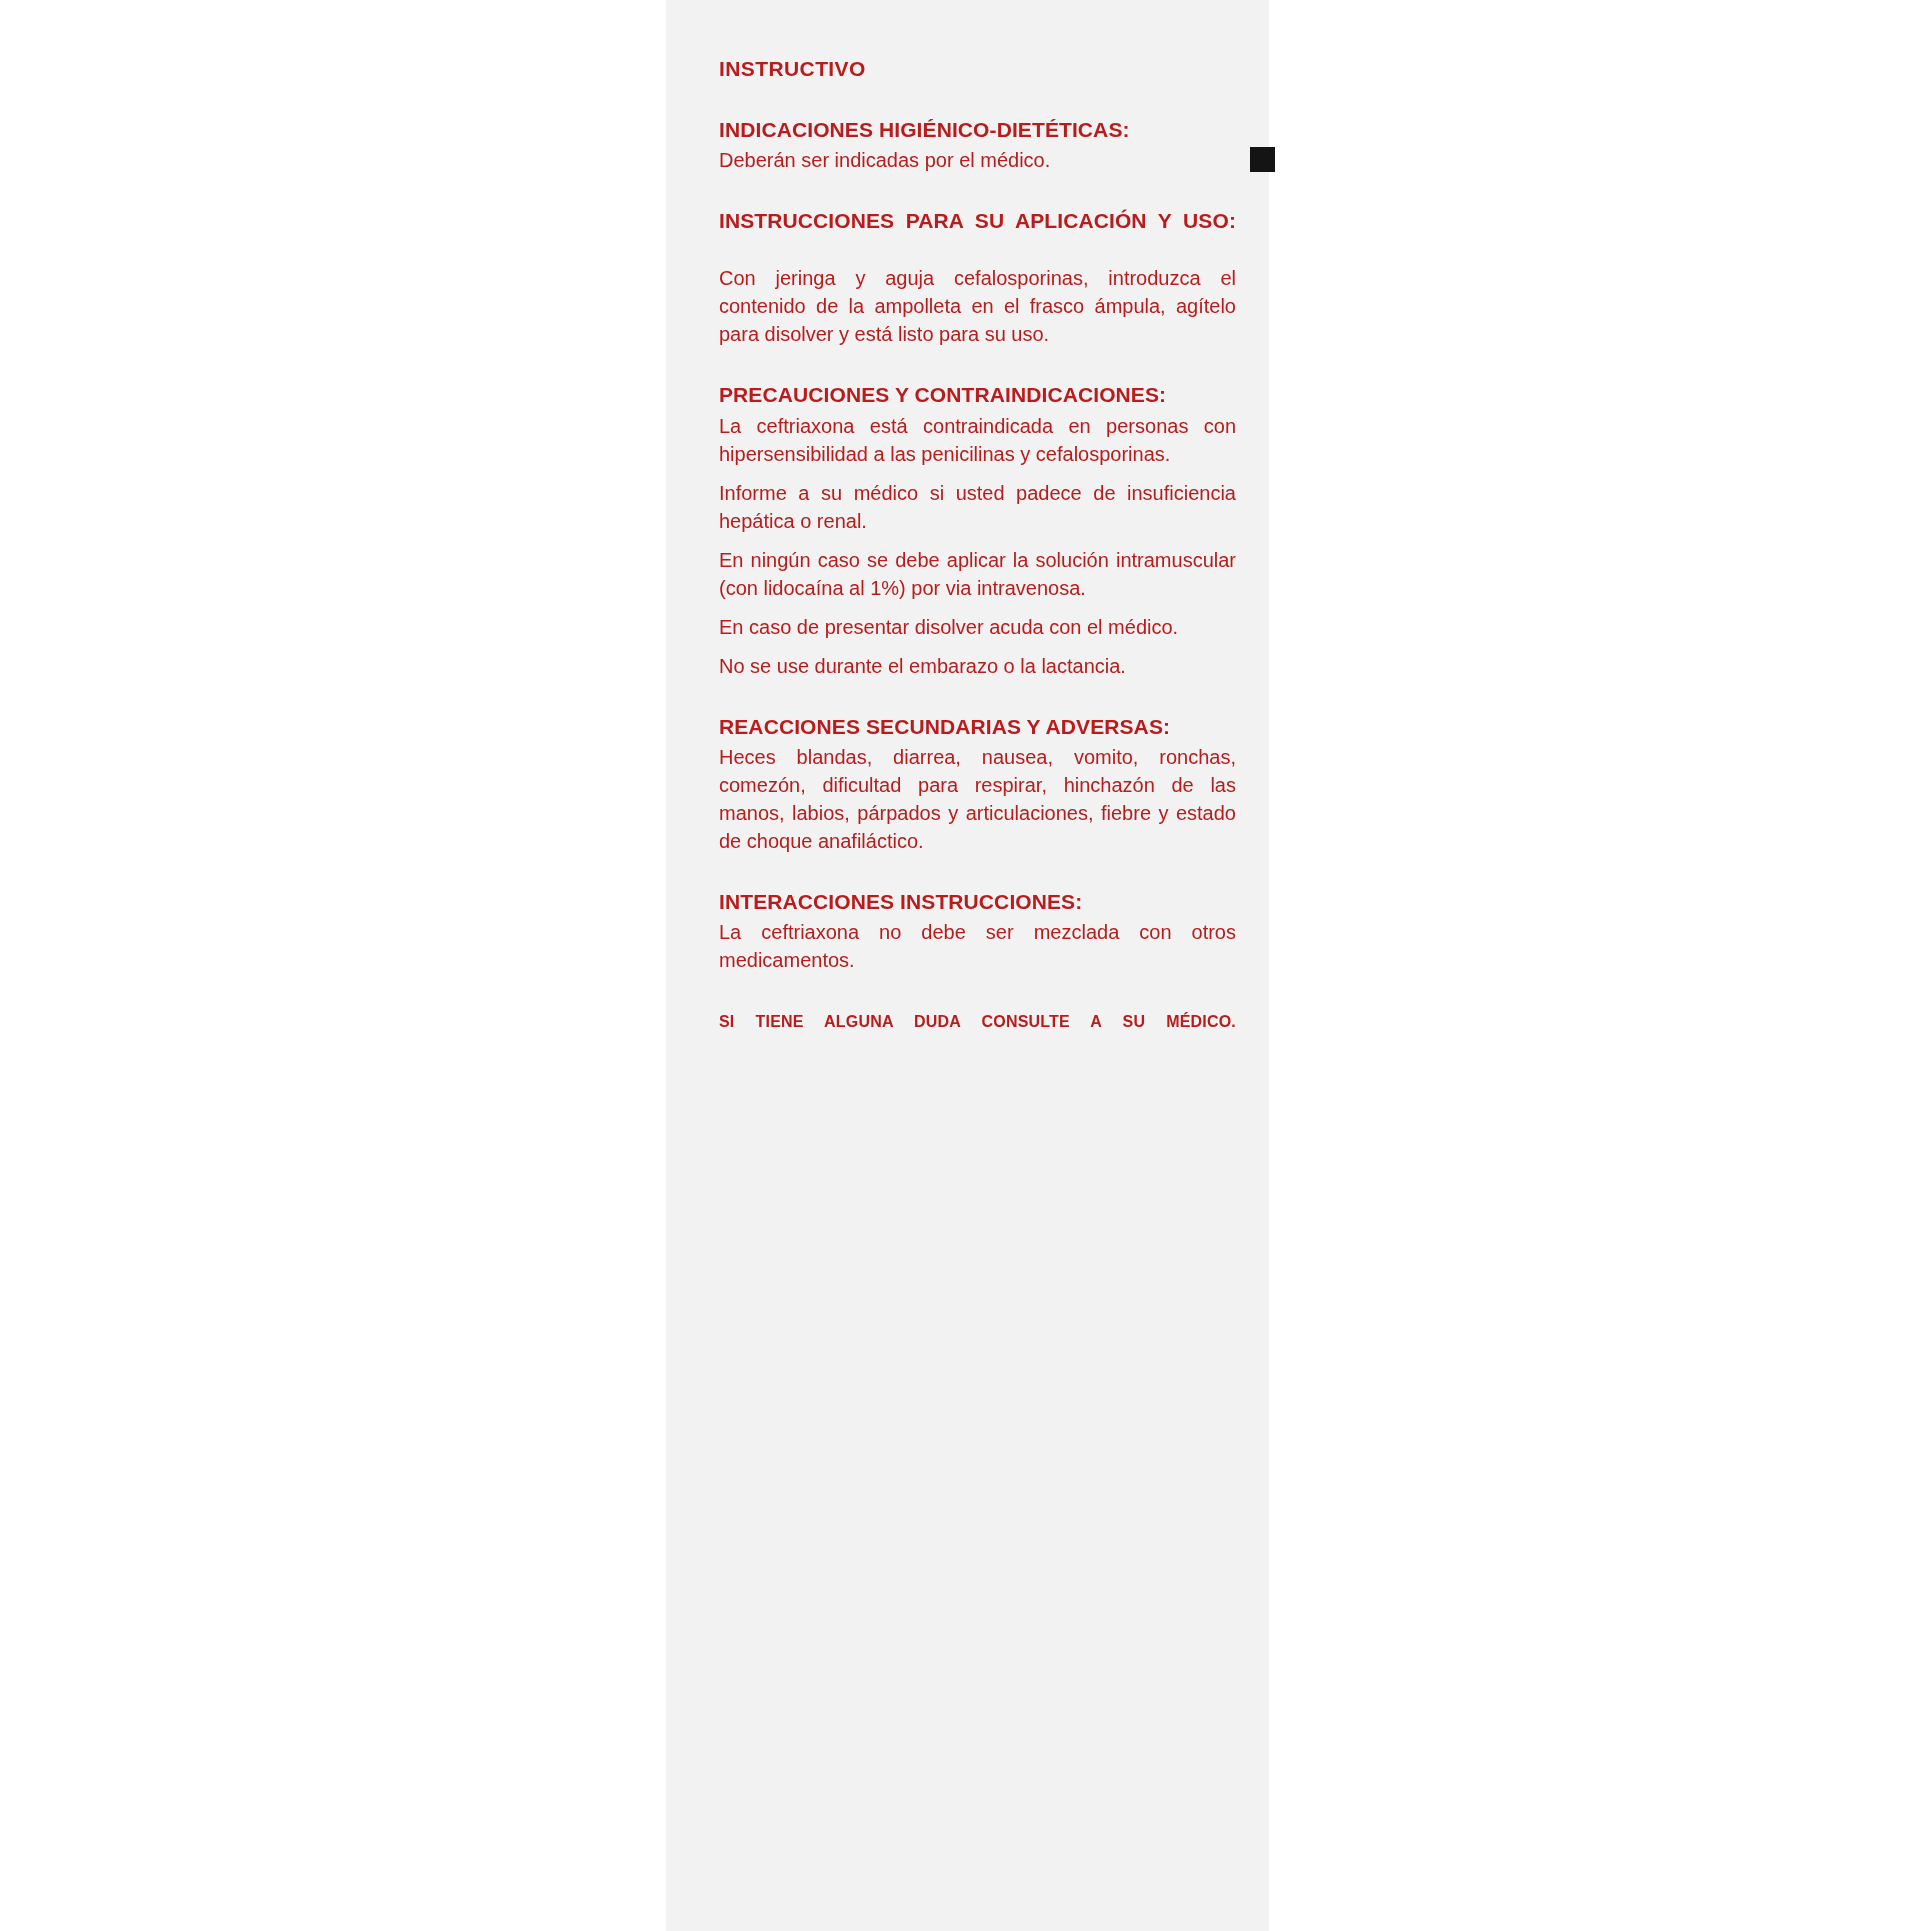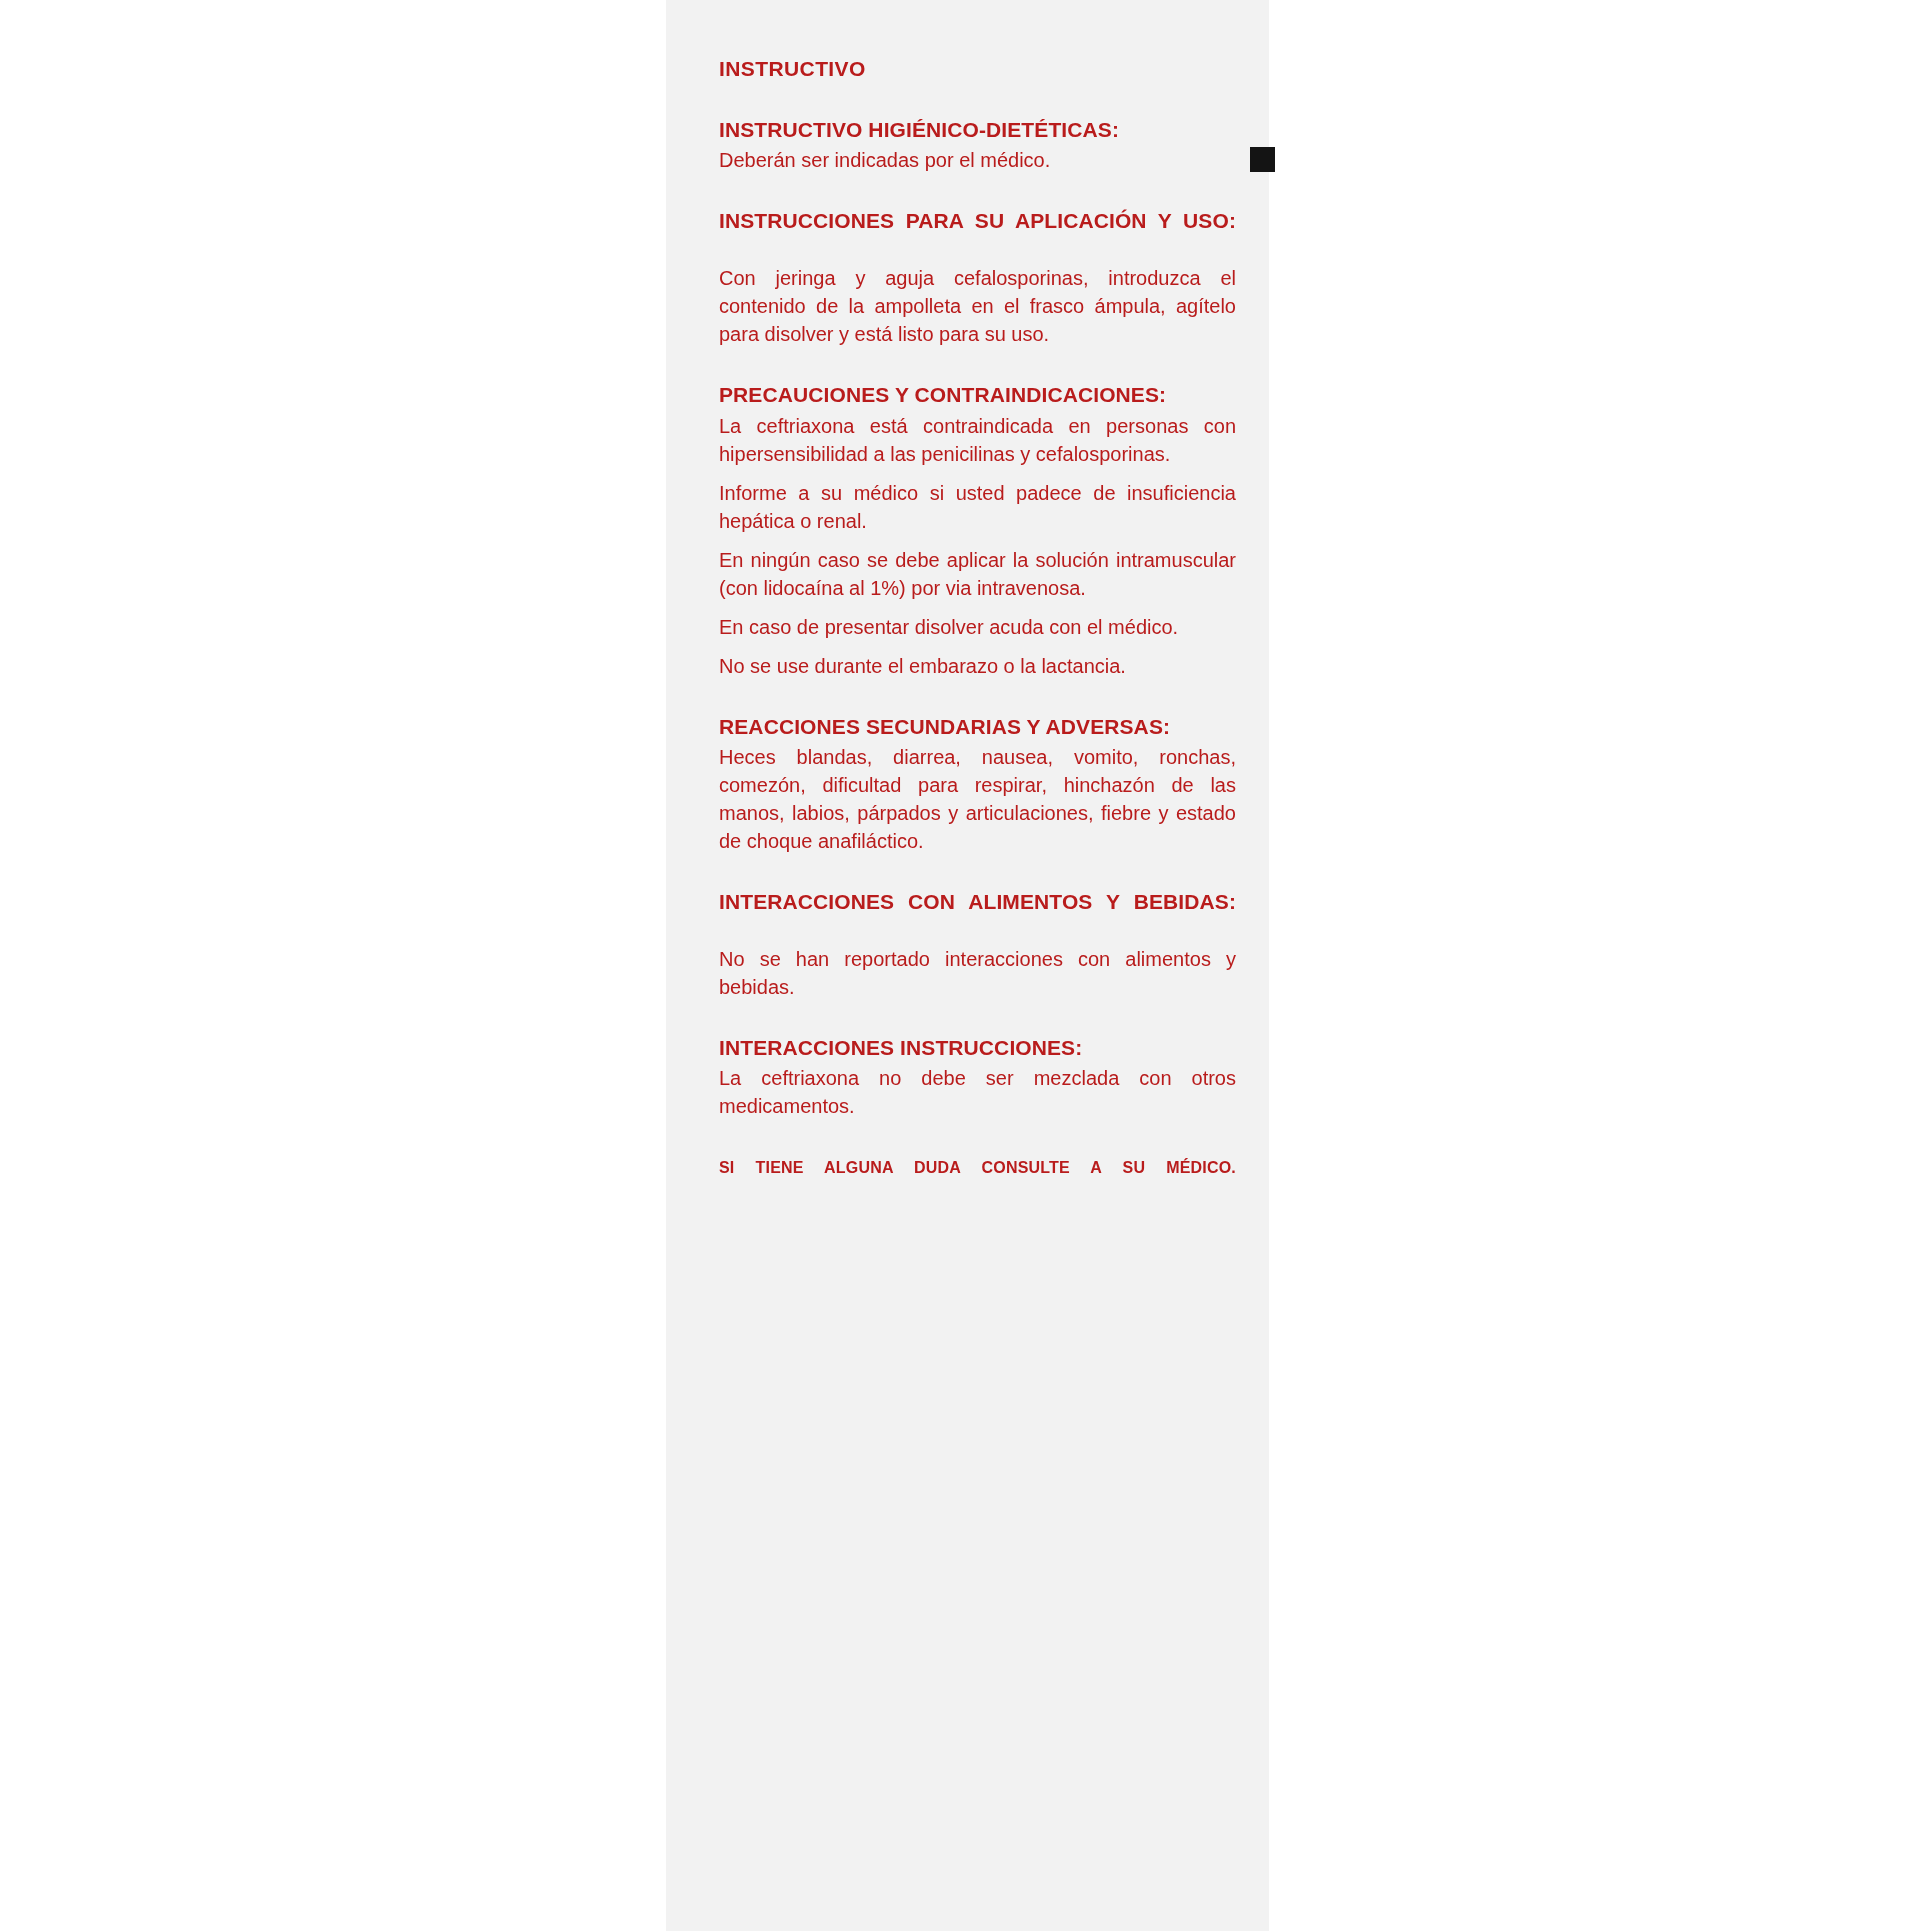--- a/index.html
+++ b/index.html
@@ -104,21 +104,21 @@
 <body>
 
 <div id="page"></div>
 <div id="edge-marker"></div>
 
 <div id="content">
 
   <div class="doc-title">INSTRUCTIVO</div>
 
   <div class="section">
-    <div class="section-heading">INSTRUCTIVO HIGIÉNICO-DIETÉTICAS:</div>
+    <div class="section-heading">INDICACIONES HIGIÉNICO-DIETÉTICAS:</div>
     <div class="para">Deberán ser indicadas por el médico.</div>
   </div>
 
   <div class="section">
     <div class="section-heading wide">INSTRUCCIONES PARA SU APLICACIÓN Y USO:</div>
     <div class="para">Con jeringa y aguja cefalosporinas, introduzca el contenido de la ampolleta en el frasco ámpula, agítelo para disolver y está listo para su uso.</div>
   </div>
 
   <div class="section">
     <div class="section-heading">PRECAUCIONES Y CONTRAINDICACIONES:</div>
@@ -127,24 +127,20 @@
     <div class="para">En ningún caso se debe aplicar la solución intramuscular (con lidocaína al 1%) por via intravenosa.</div>
     <div class="para">En caso de presentar disolver acuda con el médico.</div>
     <div class="para">No se use durante el embarazo o la lactancia.</div>
   </div>
 
   <div class="section">
     <div class="section-heading">REACCIONES SECUNDARIAS Y ADVERSAS:</div>
     <div class="para">Heces blandas, diarrea, nausea, vomito, ronchas, comezón, dificultad para respirar, hinchazón de las manos, labios, párpados y articulaciones, fiebre y estado de choque anafiláctico.</div>
   </div>
 
-  <div class="section">
-    <div class="section-heading wide">INTERACCIONES CON ALIMENTOS Y BEBIDAS:</div>
-    <div class="para">No se han reportado interacciones con alimentos y bebidas.</div>
-  </div>
 
   <div class="section">
     <div class="section-heading">INTERACCIONES INSTRUCCIONES:</div>
     <div class="para">La ceftriaxona no debe ser mezclada con otros medicamentos.</div>
   </div>
 
   <div class="closing">SI TIENE ALGUNA DUDA CONSULTE A SU MÉDICO.</div>
 
 </div>
 

